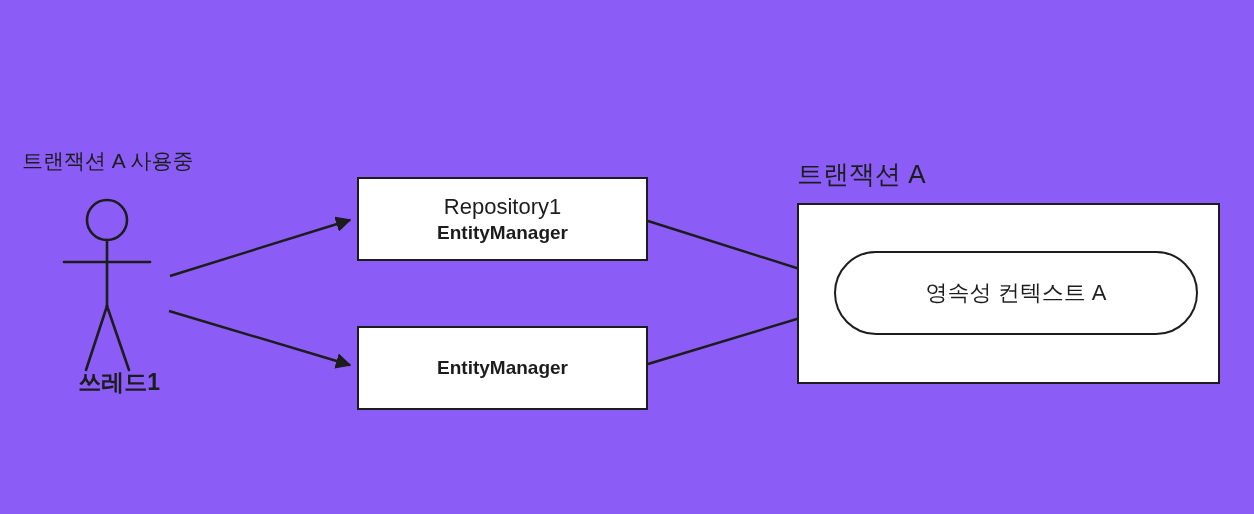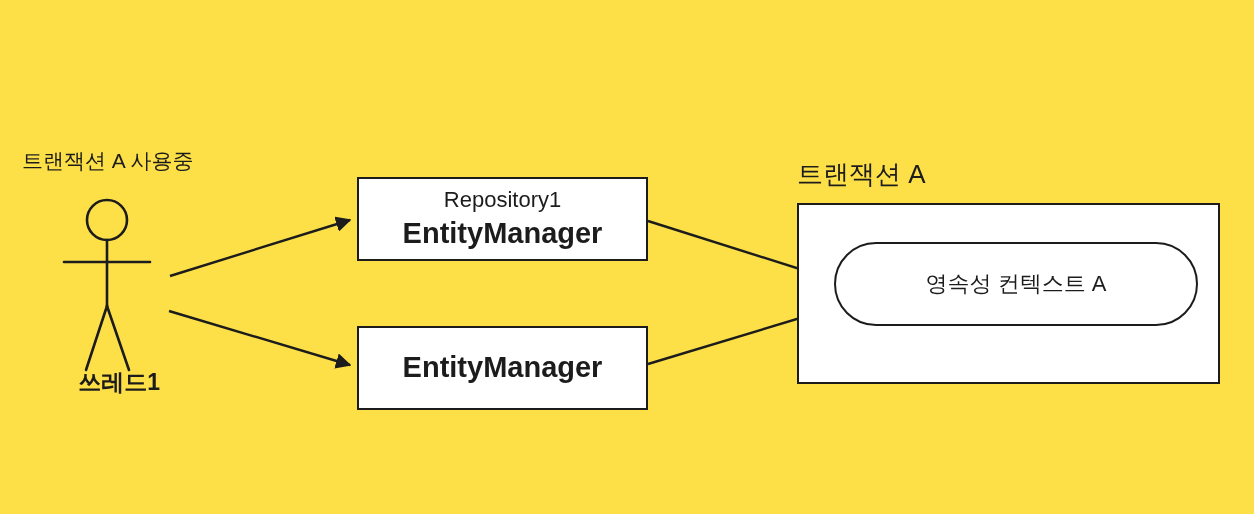--- a/index.html
+++ b/index.html
@@ -5,21 +5,21 @@
   * { margin: 0; padding: 0; box-sizing: border-box; }
   html, body { background: #ffffff; }
   body {
     font-family: "Liberation Sans", "DejaVu Sans", sans-serif;
     color: #1c1c1c;
   }
   .canvas {
     position: relative;
     width: 1254px;
     height: 514px;
-    background: #fde047;
+    background: #8b5cf6;
     overflow: hidden;
   }
   .layer {
     position: absolute;
     left: 0; top: 0;
     width: 1254px;
     height: 514px;
   }
   .label {
     position: absolute;
@@ -46,36 +46,36 @@
     background: #ffffff;
     display: flex;
     flex-direction: column;
     align-items: center;
     justify-content: center;
     line-height: 1.28;
   }
   .repo1 { top: 177px; }
   .repo2 { top: 326px; }
   .repo-title { font-size: 22px; }
-  .repo-subtitle { font-size: 29px; font-weight: bold; }
+  .repo-subtitle { font-size: 19px; font-weight: bold; }
   .tx-label {
     left: 797px; top: 157px;
     font-size: 26px;
   }
   .tx-box {
     position: absolute;
     left: 797px; top: 203px;
     width: 423px;
     height: 181px;
     border: 2.5px solid #1c1c1c;
     background: #ffffff;
   }
   .context-pill {
     position: absolute;
-    left: 834px; top: 242px;
+    left: 834px; top: 251px;
     width: 364px;
     height: 84px;
     border: 2.5px solid #1c1c1c;
     border-radius: 44px;
     background: #ffffff;
     display: flex;
     align-items: center;
     justify-content: center;
     font-size: 22px;
   }

